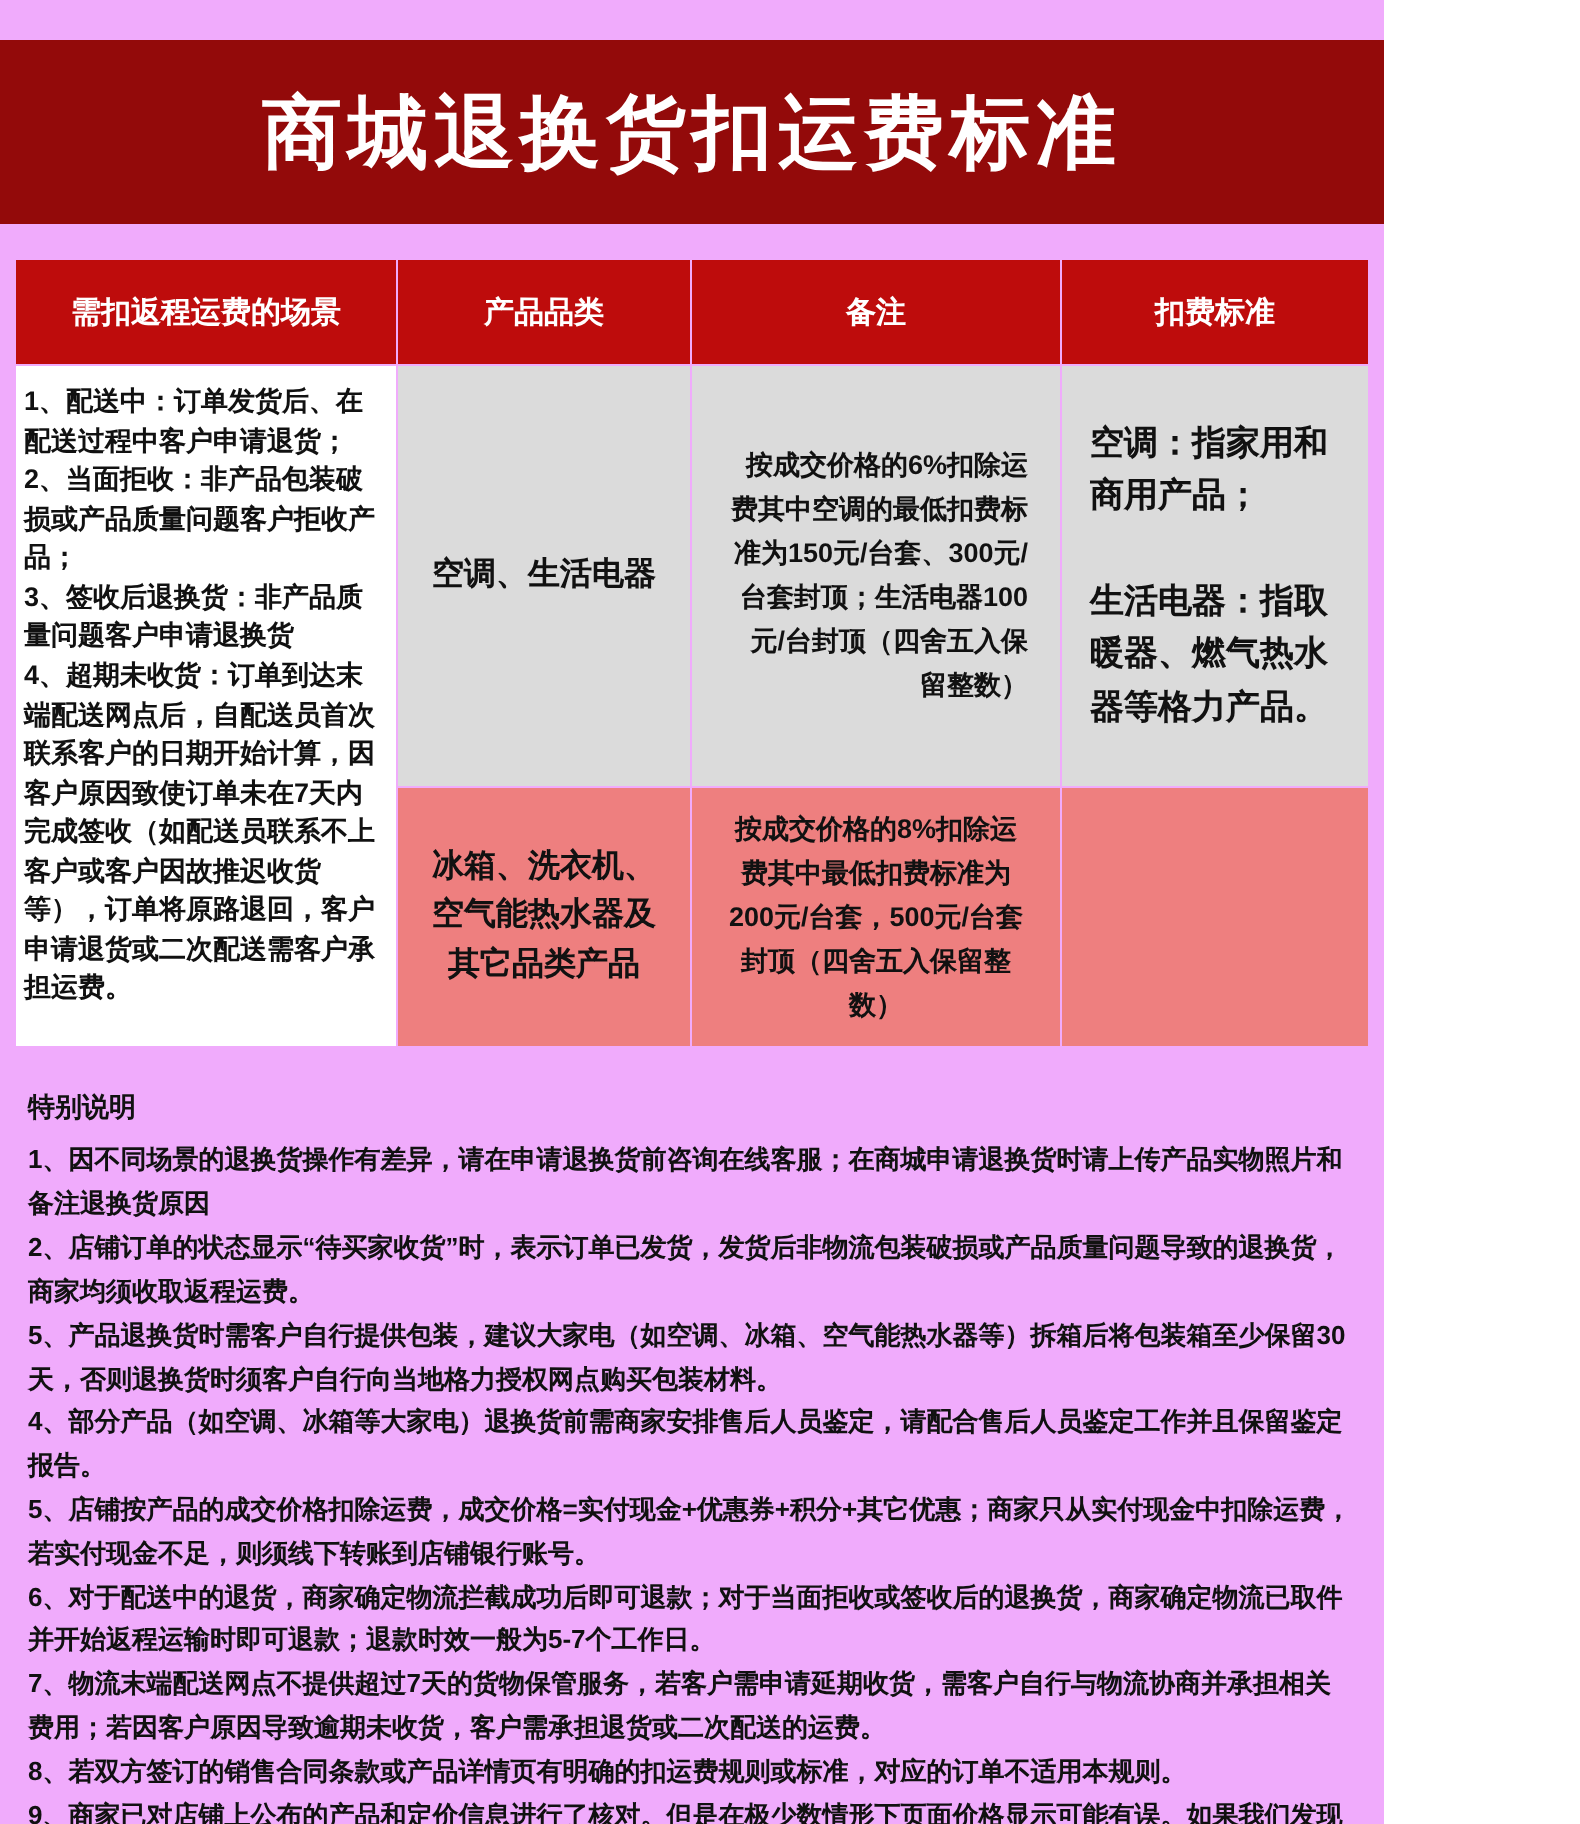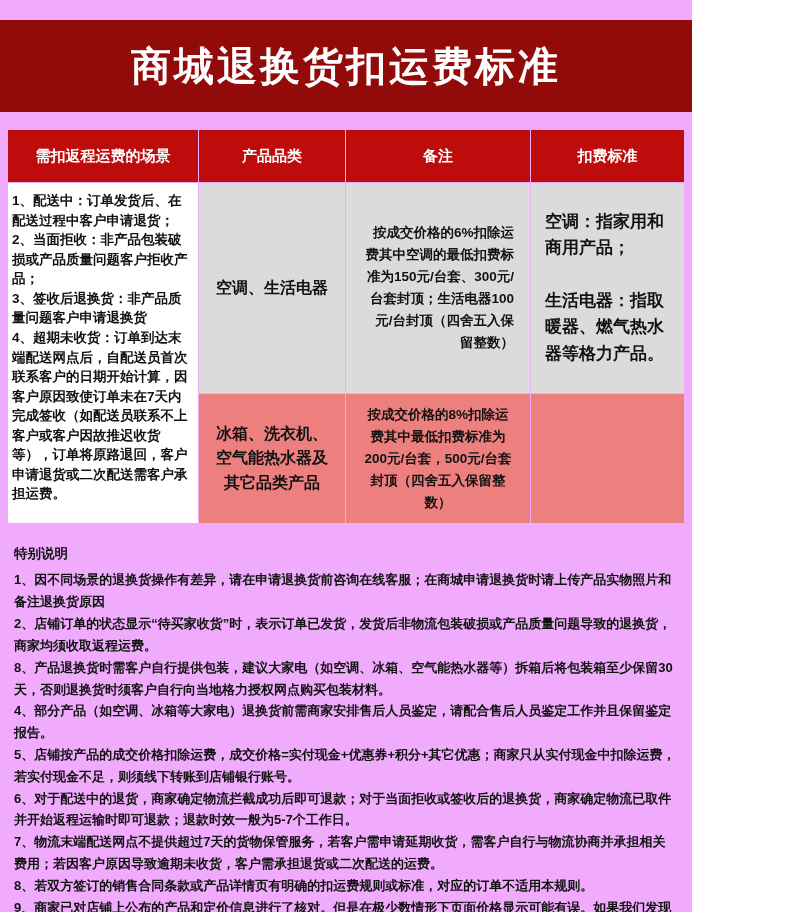--- a/index.html
+++ b/index.html
@@ -101,21 +101,21 @@
     <div class="cat row2 r2">冰箱、洗衣机、空气能热水器及其它品类产品</div>
     <div class="std row2 r2">按成交价格的8%扣除运费其中最低扣费标准为200元/台套，500元/台套封顶（四舍五入保留整数）</div>
     <div class="rem row2 r2"></div>
   </div>
 
   <div class="notes">
     <div class="notes-title">特别说明</div>
     <div class="notes-list">
         <div class="note-item">1、因不同场景的退换货操作有差异，请在申请退换货前咨询在线客服；在商城申请退换货时请上传产品实物照片和备注退换货原因</div>
         <div class="note-item">2、店铺订单的状态显示“待买家收货”时，表示订单已发货，发货后非物流包装破损或产品质量问题导致的退换货，商家均须收取返程运费。</div>
-        <div class="note-item">8、产品退换货时需客户自行提供包装，建议大家电（如空调、冰箱、空气能热水器等）拆箱后将包装箱至少保留30天，否则退换货时须客户自行向当地格力授权网点购买包装材料。</div>
+        <div class="note-item">5、产品退换货时需客户自行提供包装，建议大家电（如空调、冰箱、空气能热水器等）拆箱后将包装箱至少保留30天，否则退换货时须客户自行向当地格力授权网点购买包装材料。</div>
         <div class="note-item">4、部分产品（如空调、冰箱等大家电）退换货前需商家安排售后人员鉴定，请配合售后人员鉴定工作并且保留鉴定报告。</div>
         <div class="note-item">5、店铺按产品的成交价格扣除运费，成交价格=实付现金+优惠券+积分+其它优惠；商家只从实付现金中扣除运费，若实付现金不足，则须线下转账到店铺银行账号。</div>
         <div class="note-item">6、对于配送中的退货，商家确定物流拦截成功后即可退款；对于当面拒收或签收后的退换货，商家确定物流已取件并开始返程运输时即可退款；退款时效一般为5-7个工作日。</div>
         <div class="note-item">7、物流末端配送网点不提供超过7天的货物保管服务，若客户需申请延期收货，需客户自行与物流协商并承担相关费用；若因客户原因导致逾期未收货，客户需承担退货或二次配送的运费。</div>
         <div class="note-item">8、若双方签订的销售合同条款或产品详情页有明确的扣运费规则或标准，对应的订单不适用本规则。</div>
         <div class="note-item">9、商家已对店铺上公布的产品和定价信息进行了核对。但是在极少数情形下页面价格显示可能有误。如果我们发现页面价格错误，我们将第一时间告知您，取消您的订单，并对订单金额全额退款。</div>
       </div>
   </div>
 
 </div>

